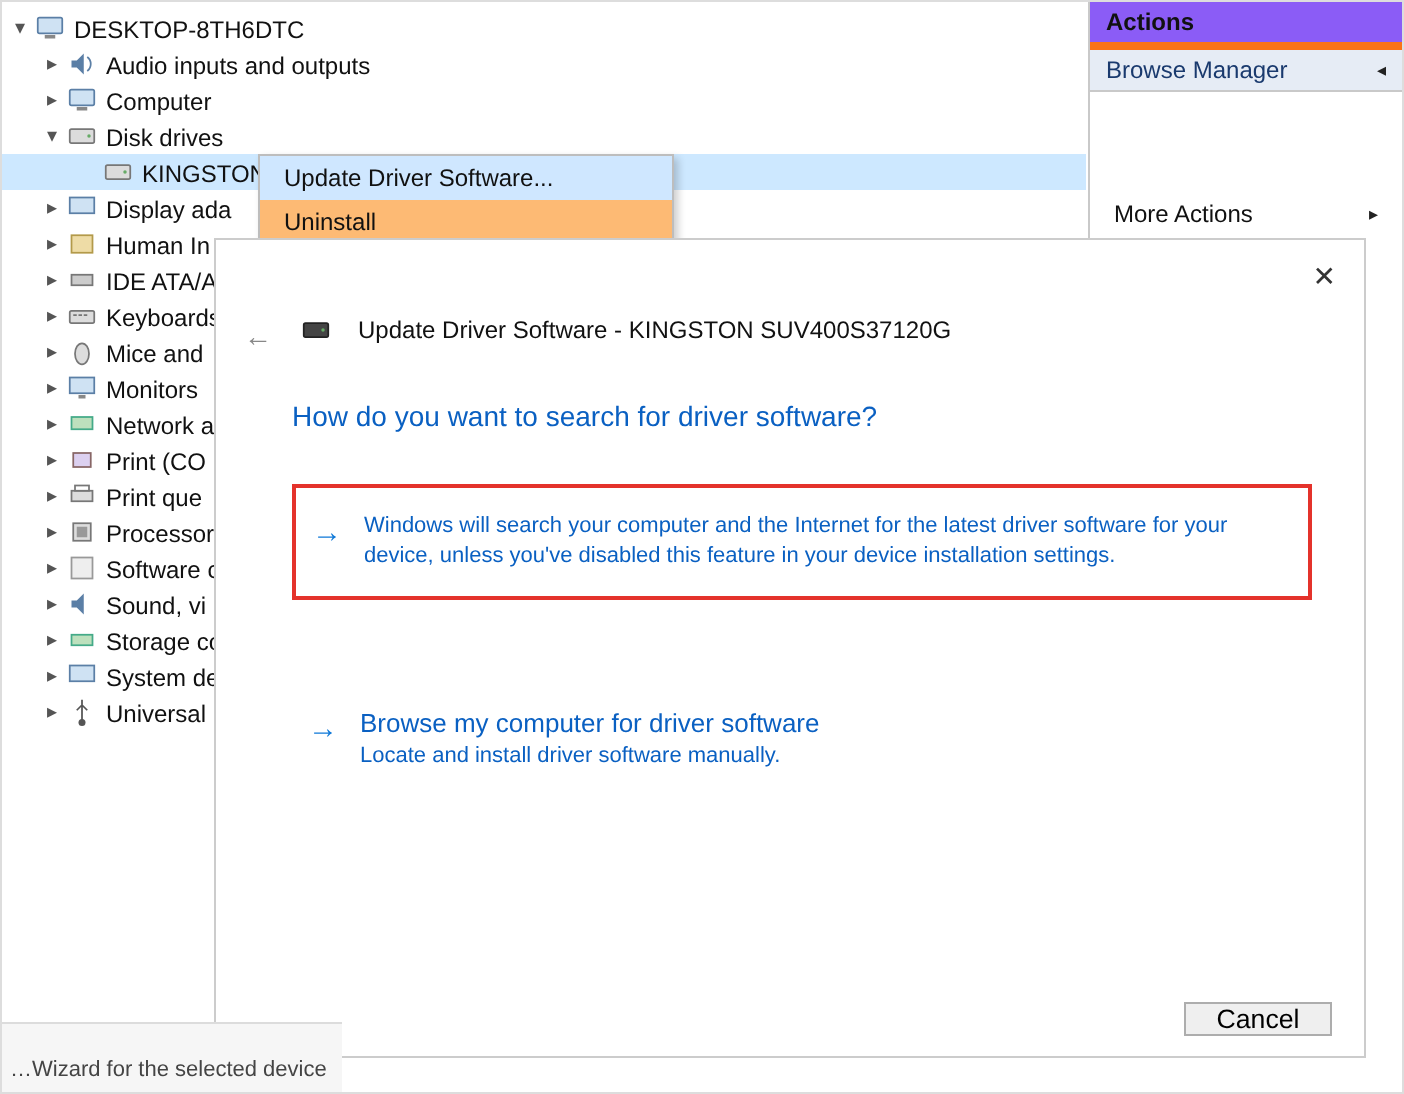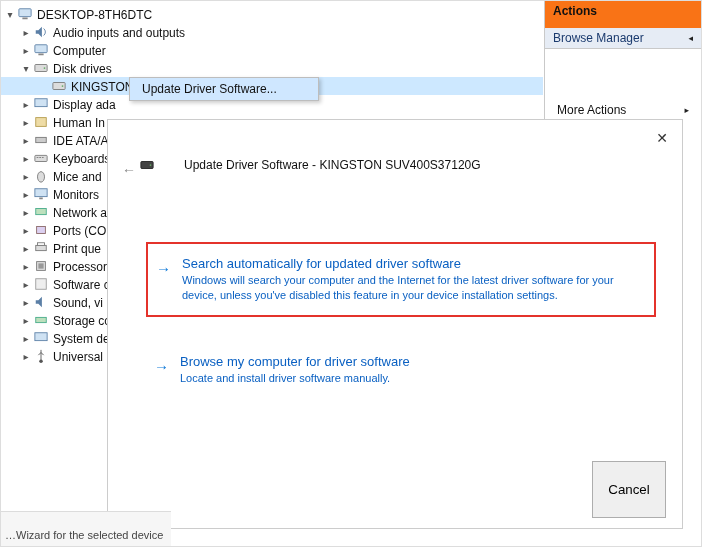--- a/index.html
+++ b/index.html
@@ -13,46 +13,46 @@
   .tw { display: inline-block; width: 14px; text-align: center; color: #555; font-size: 10px; user-select: none; }
   .ico { display: inline-flex; width: 16px; height: 16px; align-items: center; justify-content: center; margin-right: 4px; }
   .ico svg { width: 14px; height: 14px; }
   .lbl { padding-top: 1px; }
   .sel { background: #cde8ff; }
   .in0 { padding-left: 2px; }
   .in1 { padding-left: 18px; }
   .in3 { padding-left: 50px; }
 
   
-  .ctx { position: absolute; left: 128px; top: 76px; width: 190px; background: #fdba74; border: 1px solid #bdbdbd; box-shadow: 2px 2px 4px rgba(0,0,0,.2); }
+  .ctx { position: absolute; left: 128px; top: 76px; width: 208px; background: #fdba74; border: 1px solid #bdbdbd; box-shadow: 2px 2px 4px rgba(0,0,0,.2); }
   .ctx-item { padding: 4px 12px; }
   .ctx-item.hi { background: #cfe7ff; }
 
   
   .actions-pane { position: absolute; left: 543px; top: 0; right: 0; height: 120px; border-left: 1px solid #c9c9c9; background: #fff; }
-  .actions-hdr { background: #f97316; border-bottom: 7px solid #f97316; padding: 3px 8px; font-weight: 600; }
+  .actions-hdr { background: #8b5cf6; border-bottom: 4px solid #f97316; padding: 3px 8px; font-weight: 600; }
   .actions-sub { background: #e6ecf5; border-bottom: 1px solid #c9c9c9; padding: 3px 8px; display: flex; align-items: center; justify-content: space-between; color: #1a3a6e; }
   .more-row { padding: 6px 12px; display: flex; justify-content: space-between; align-items: center; margin-top: 48px; }
   .tri-left { font-size: 9px; color: #222; }
   .tri-right { font-size: 9px; color: #222; }
 
   
   .wizard { position: absolute; left: 106px; top: 118px; width: 576px; height: 410px; background: #fff; border: 1px solid #ccc; }
   .wizard-close { position: absolute; right: 14px; top: 10px; font-size: 14px; color: #333; cursor: pointer; }
   .wizard-back { position: absolute; left: 14px; top: 40px; font-size: 14px; color: #888; }
-  .wizard-title-row { position: absolute; left: 30px; top: 36px; display: flex; align-items: center; gap: 24px; }
+  .wizard-title-row { position: absolute; left: 41px; top: 36px; display: flex; align-items: center; gap: 8px; }
   .wizard-heading { position: absolute; left: 38px; top: 80px; font-size: 14px; color: #0a60c2; }
   .opt { position: absolute; left: 38px; width: 510px; padding: 12px 14px 12px 34px; }
   .opt .arrow { position: absolute; left: 8px; top: 14px; color: #1079d8; font-size: 15px; }
   .opt .t { display: block; color: #0a60c2; font-size: 13px; margin-bottom: 2px; }
   .opt .d { display: block; color: #0a60c2; font-size: 11px; line-height: 1.35; }
   .opt.box { border: 2px solid #e4322b; top: 122px; }
   .opt.plain { top: 222px; }
   .btn-row { position: absolute; bottom: 10px; right: 16px; }
-  .btn { min-width: 74px; padding: 20px 14px; background: #efefef; border: 1px solid #adadad; margin-left: 25px; }
+  .btn { min-width: 74px; padding: 0 14px; background: #efefef; border: 1px solid #adadad; margin-left: 25px; }
 
   .statusbar { position: absolute; left: 0; bottom: 0; height: 17px; width: 170px; background: #f6f6f6; border-top: 1px solid #dcdcdc; font-size: 11px; padding: 17px 4px; color: #444; overflow: hidden; }
 </style>
 </head>
 <body>
 
 <div class="root">
 
   <div class="tree-pane">
     <div class="tree">
@@ -185,21 +185,21 @@
         <span class="lbl">Network a</span>
       </div>
 
       <div class="tree-row in1">
         <span class="tw">▸</span>
         <span class="ico">
             <svg viewBox="0 0 16 16">
               <rect x="3" y="4" width="10" height="8" fill="#dcd0f0" stroke="#866"></rect>
             </svg>
           </span>
-        <span class="lbl">Ports (CO</span>
+        <span class="lbl">Print (CO</span>
       </div>
 
       <div class="tree-row in1">
         <span class="tw">▸</span>
         <span class="ico">
             <svg viewBox="0 0 16 16">
               <rect x="2" y="5" width="12" height="6" fill="#ddd" stroke="#777"></rect>
               <rect x="4" y="2" width="8" height="3" fill="#fff" stroke="#777"></rect>
             </svg>
           </span>
@@ -265,20 +265,23 @@
               <circle cx="8" cy="14" r="2" fill="#555"></circle>
             </svg>
           </span>
         <span class="lbl">Universal</span>
       </div>
     </div>
 
     <div class="ctx">
       <div class="ctx-item hi">
         <span>Update Driver Software...</span>
+      </div>
+      <div class="ctx-item">
+        <span>Uninstall</span>
       </div>
     </div>
   </div>
 
   <div class="actions-pane">
     <div class="actions-hdr">Actions</div>
     <div class="actions-sub">
       <span>Browse Manager</span>
       <span class="tri-left">◂</span>
     </div>
@@ -293,24 +296,24 @@
     <span class="wizard-back">←</span>
     <div class="wizard-title-row">
       <span class="ico" style="width:18px;height:18px;">
         <svg viewBox="0 0 16 16">
             <rect x="1" y="4" width="14" height="8" rx="1" fill="#444" stroke="#222"></rect>
             <circle cx="12" cy="8" r="1" fill="#6a6"></circle>
           </svg>
       </span>
       <span>Update Driver Software - KINGSTON SUV400S37120G</span>
     </div>
+    <div class="wizard-heading">How do you want to search for driver software?</div>
 
     <div class="opt box">
       <span class="arrow">→</span>
-      <span class="t">Search automatically for updated driver software</span>
       <span class="d">Windows will search your computer and the Internet for the latest driver software for your device, unless you've disabled this feature in your device installation settings.</span>
     </div>
 
     <div class="opt plain">
       <span class="arrow">→</span>
       <span class="t">Browse my computer for driver software</span>
       <span class="d">Locate and install driver software manually.</span>
     </div>
 
     <div class="btn-row">

